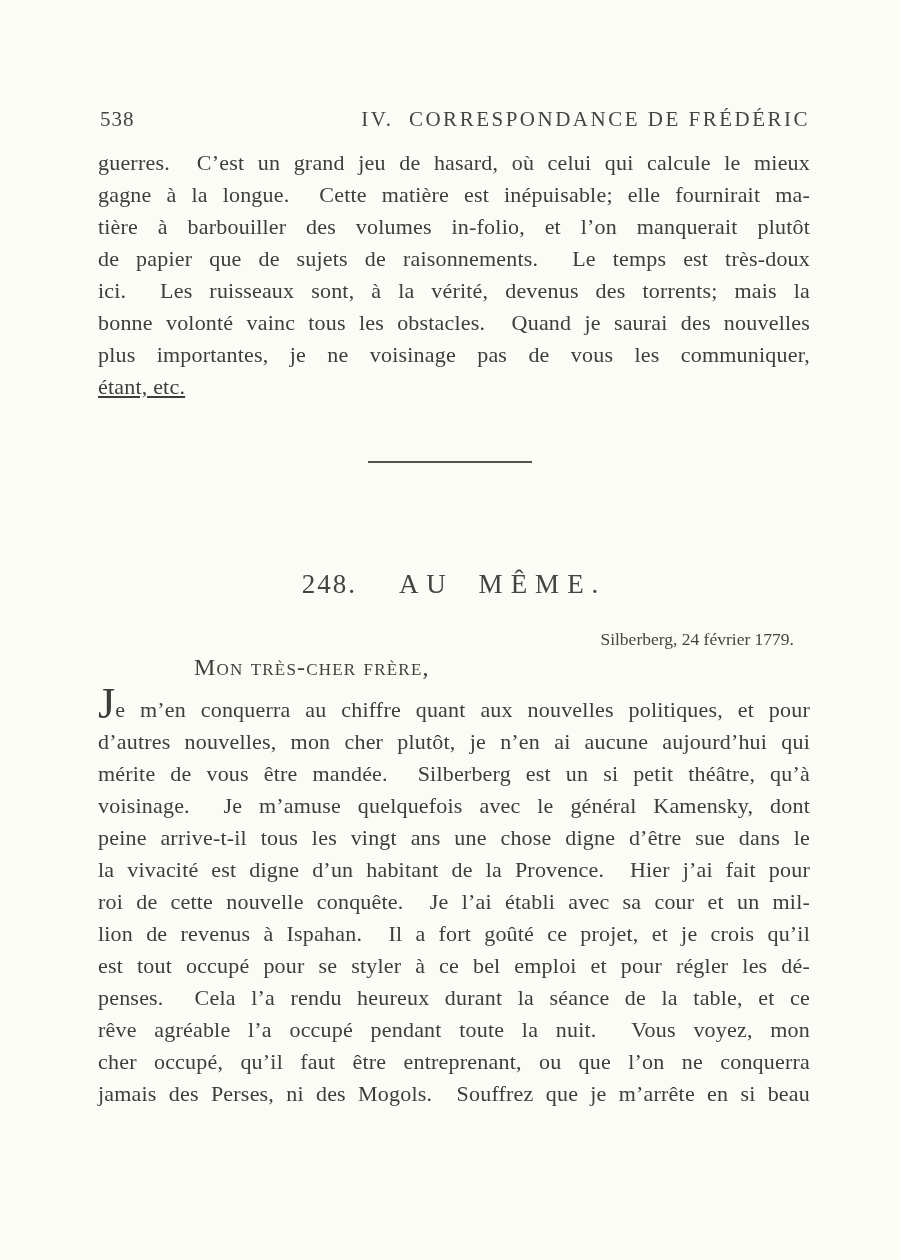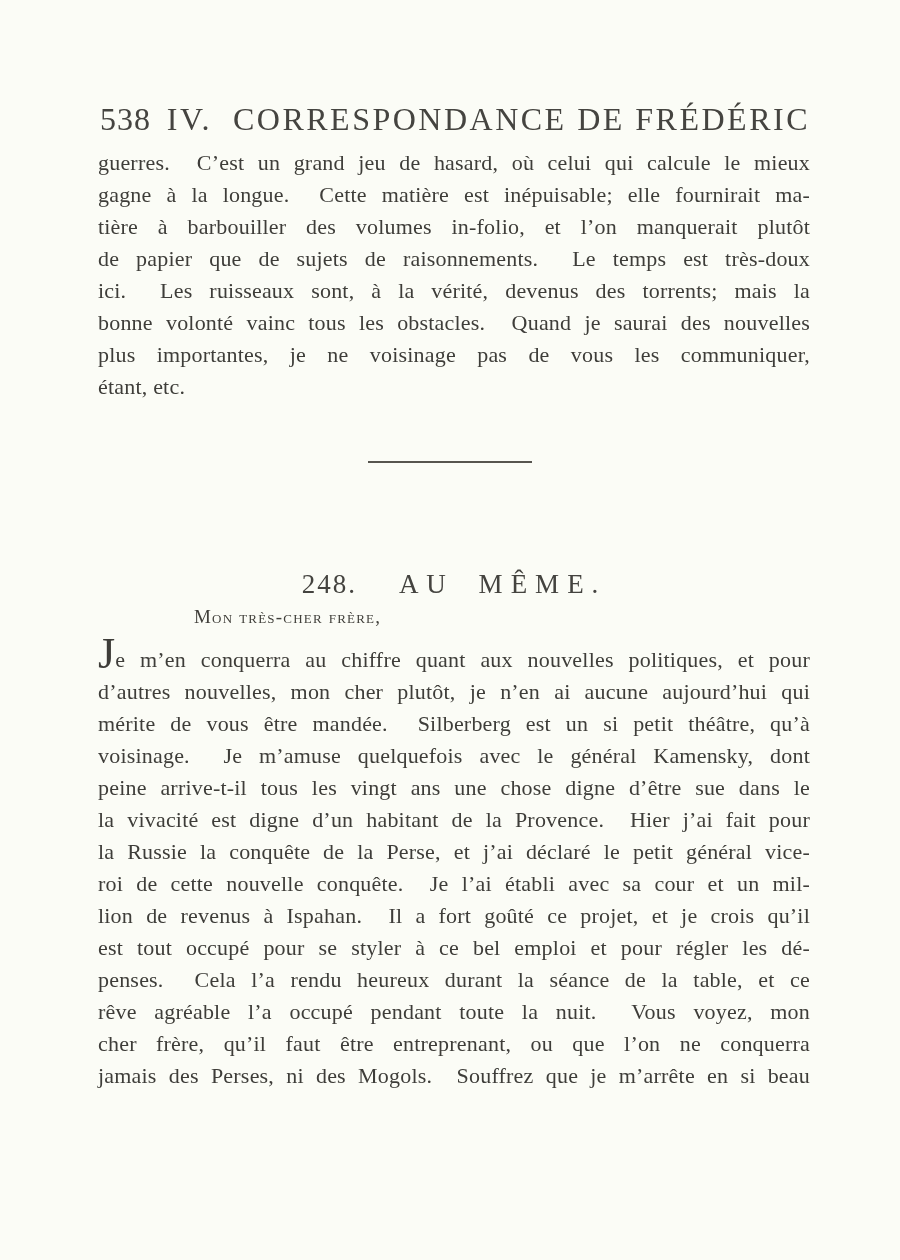--- a/index.html
+++ b/index.html
@@ -19,21 +19,21 @@
     box-sizing: border-box;
     width: 900px;
     height: 1260px;
     padding-left: 98px;
     padding-right: 90px;
   }
   .page-header {
     position: relative;
     margin-top: 104px;
     height: 30px;
-    font-size: 32px;
+    font-size: 21px;
     line-height: 30px;
     color: #454440;
   }
   .page-number {
     position: absolute;
     left: 2px;
     top: 0;
     letter-spacing: 1px;
   }
   .chapter-title {
@@ -49,20 +49,21 @@
   }
   .para .line {
     text-align: justify;
     text-align-last: justify;
     text-justify: inter-word;
     white-space: normal;
   }
   .line.flush {
     text-align: right;
     text-align-last: left;
+    text-decoration: underline;
   }
   .para-continuation { margin-top: 13px; }
   .section-divider {
     width: 164px;
     height: 2px;
     background: #57554f;
     margin: 58px 0 0 270px;
   }
   .letter-heading {
     margin-top: 104px;
@@ -85,21 +86,21 @@
     margin-top: 26px;
     text-align: right;
     font-size: 17.5px;
     line-height: 24px;
     padding-right: 16px;
     color: #46453f;
   }
   .salutation {
     margin-top: 3px;
     padding-left: 96px;
-    font-size: 19px;
+    font-size: 24px;
     line-height: 26px;
     font-variant: small-caps;
     letter-spacing: 1.2px;
     color: #403f3a;
   }
   .letter-body { margin-top: 14px; }
   .initial {
     font-size: 44px;
     line-height: 0;
     position: relative;
@@ -129,35 +130,35 @@
       </div>
     <div class="line flush">étant, etc.</div>
   </div>
 
   <div class="section-divider"></div>
 
   <div class="letter-heading">
     <span class="letter-number">248.</span><span class="letter-title">AU MÊME.</span>
   </div>
 
+  <div class="dateline">Silberberg, 24 février 1779.</div>
 
   <div class="salutation">Mon très-cher frère,</div>
 
   <div class="para letter-body">
     <div class="line"><span class="initial">J</span><span>e m’en conquerra au chiffre quant aux nouvelles politiques, et pour</span></div>
     <div>
         <div class="line">d’autres nouvelles, mon cher plutôt, je n’en ai aucune aujourd’hui qui</div>
         <div class="line">mérite de vous être mandée.&nbsp; Silberberg est un si petit théâtre, qu’à</div>
         <div class="line">voisinage.&nbsp; Je m’amuse quelquefois avec le général Kamensky, dont</div>
         <div class="line">peine arrive-t-il tous les vingt ans une chose digne d’être sue dans le</div>
         <div class="line">la vivacité est digne d’un habitant de la Provence.&nbsp; Hier j’ai fait pour</div>
-        <div class="line">la Russie la conquête de la Perse, et j’ai déclaré le petit général vice-</div>
         <div class="line">roi de cette nouvelle conquête.&nbsp; Je l’ai établi avec sa cour et un mil-</div>
         <div class="line">lion de revenus à Ispahan.&nbsp; Il a fort goûté ce projet, et je crois qu’il</div>
         <div class="line">est tout occupé pour se styler à ce bel emploi et pour régler les dé-</div>
         <div class="line">penses.&nbsp; Cela l’a rendu heureux durant la séance de la table, et ce</div>
         <div class="line">rêve agréable l’a occupé pendant toute la nuit.&nbsp; Vous voyez, mon</div>
-        <div class="line">cher frère, qu’il faut être entreprenant, ou que l’on ne conquerra</div>
+        <div class="line">cher occupé, qu’il faut être entreprenant, ou que l’on ne conquerra</div>
         <div class="line">jamais des Perses, ni des Mogols.&nbsp; Souffrez que je m’arrête en si beau</div>
       </div>
   </div>
 
 </div>
 
 </body></html>

